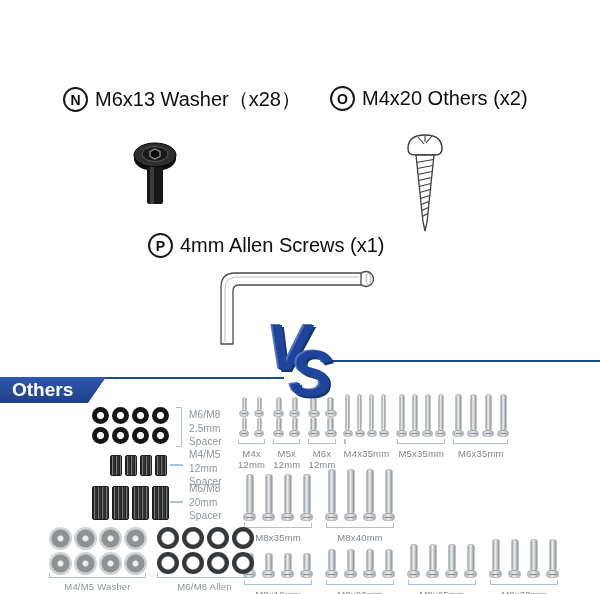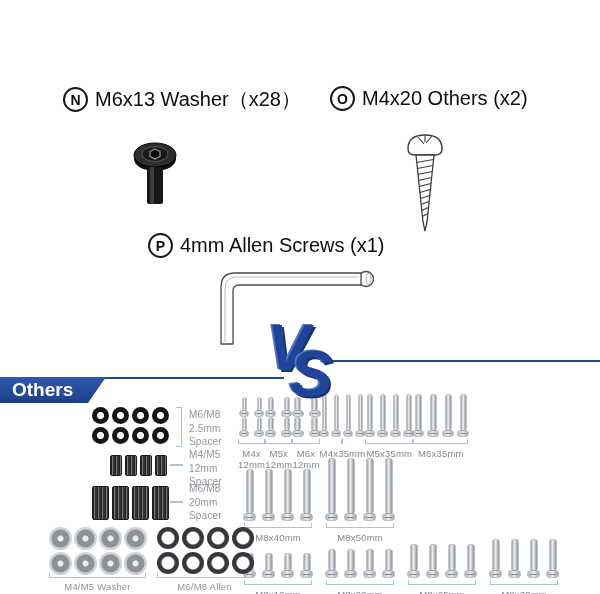--- a/index.html
+++ b/index.html
@@ -52,21 +52,21 @@
   .shead::after{content:"";position:absolute;left:22%;right:22%;top:45%;height:1px;background:#85898d;}
 
   .bracket{border-left:1.5px solid #a6c4dc;border-right:1.5px solid #a6c4dc;border-bottom:1.5px solid #a6c4dc;height:5px;box-sizing:border-box;}
   .rbracket{position:absolute;border-top:1.5px solid #a6c4dc;border-right:1.5px solid #a6c4dc;border-bottom:1.5px solid #a6c4dc;width:6px;box-sizing:border-box;}
   .dash{position:absolute;background:#a6c4dc;height:2px;}
   .glabel{font-size:9.5px;color:#7f878e;text-align:center;line-height:11px;margin-top:4px;letter-spacing:.2px;}
   .slabel{position:absolute;font-size:10px;color:#8d959c;line-height:13.5px;letter-spacing:.2px;}
   .wlabel{position:absolute;font-size:9.5px;color:#8d959c;text-align:center;letter-spacing:.2px;}
 
   .srow{position:absolute;display:flex;align-items:flex-start;}
-  #srow1{left:238px;top:394px;}
+  #srow1{left:238px;top:394px;gap:8px;}
   #srow2{left:244px;top:458px;gap:14px;}
   #srow3{left:244px;top:540px;gap:14px;}
   .screws-wrap{display:flex;align-items:flex-end;justify-content:center;}
   .grid2x2{display:grid;grid-template-columns:auto auto;gap:2px 7px;align-content:end;}
   .abs{position:absolute;}
 </style>
 </head>
 <body>
 
 <div class="page">
@@ -186,21 +186,21 @@
             <div class="shaft" style="width: 5px; height: 12px;"></div>
             <div class="shead" style="width: 10px; height: 5px;"></div>
           </div>
         </div>
         <div class="bracket" style="margin-top: 3px;"></div>
         <div class="glabel">
           <div>M6x</div>
           <div>12mm</div>
         </div>
       </div>
-      <div class="screw-group" style="display: flex; flex-direction: column; align-items: center;">
+      <div class="screw-group" style="display: flex; flex-direction: column; align-items: flex-start;">
         <div class="screws-wrap" style="height: 42px; gap: 4px;">
           <div class="screw">
             <div class="shaft" style="width: 3px; height: 35px;"></div>
             <div class="shead" style="width: 8px; height: 5px;"></div>
           </div>
           <div class="screw">
             <div class="shaft" style="width: 3px; height: 35px;"></div>
             <div class="shead" style="width: 8px; height: 5px;"></div>
           </div>
           <div class="screw">
@@ -263,63 +263,63 @@
         <div class="bracket" style="margin-top: 3px;"></div>
         <div class="glabel">
           <div>M6x35mm</div>
         </div>
       </div>
     </div>
   <div class="srow" id="srow2">
       <div class="screw-group" style="display: flex; flex-direction: column; align-items: stretch;">
         <div class="screws-wrap" style="height: 62px; gap: 8px;">
           <div class="screw">
+            <div class="shaft" style="width: 6px; height: 38px;"></div>
+            <div class="shead" style="width: 11px; height: 6px;"></div>
+          </div>
+          <div class="screw">
+            <div class="shaft" style="width: 6px; height: 38px;"></div>
+            <div class="shead" style="width: 11px; height: 6px;"></div>
+          </div>
+          <div class="screw">
+            <div class="shaft" style="width: 6px; height: 38px;"></div>
+            <div class="shead" style="width: 11px; height: 6px;"></div>
+          </div>
+          <div class="screw">
+            <div class="shaft" style="width: 6px; height: 38px;"></div>
+            <div class="shead" style="width: 11px; height: 6px;"></div>
+          </div>
+        </div>
+        <div class="bracket" style="margin-top: 3px;"></div>
+        <div class="glabel">
+          <div>M8x35mm</div>
+        </div>
+      </div>
+      <div class="screw-group" style="display: flex; flex-direction: column; align-items: stretch;">
+        <div class="screws-wrap" style="height: 62px; gap: 8px;">
+          <div class="screw">
             <div class="shaft" style="width: 6px; height: 43px;"></div>
             <div class="shead" style="width: 11px; height: 6px;"></div>
           </div>
           <div class="screw">
             <div class="shaft" style="width: 6px; height: 43px;"></div>
             <div class="shead" style="width: 11px; height: 6px;"></div>
           </div>
           <div class="screw">
             <div class="shaft" style="width: 6px; height: 43px;"></div>
             <div class="shead" style="width: 11px; height: 6px;"></div>
           </div>
           <div class="screw">
             <div class="shaft" style="width: 6px; height: 43px;"></div>
             <div class="shead" style="width: 11px; height: 6px;"></div>
           </div>
         </div>
         <div class="bracket" style="margin-top: 3px;"></div>
         <div class="glabel">
           <div>M8x40mm</div>
-        </div>
-      </div>
-      <div class="screw-group" style="display: flex; flex-direction: column; align-items: stretch;">
-        <div class="screws-wrap" style="height: 62px; gap: 8px;">
-          <div class="screw">
-            <div class="shaft" style="width: 6px; height: 54px;"></div>
-            <div class="shead" style="width: 11px; height: 6px;"></div>
-          </div>
-          <div class="screw">
-            <div class="shaft" style="width: 6px; height: 54px;"></div>
-            <div class="shead" style="width: 11px; height: 6px;"></div>
-          </div>
-          <div class="screw">
-            <div class="shaft" style="width: 6px; height: 54px;"></div>
-            <div class="shead" style="width: 11px; height: 6px;"></div>
-          </div>
-          <div class="screw">
-            <div class="shaft" style="width: 6px; height: 54px;"></div>
-            <div class="shead" style="width: 11px; height: 6px;"></div>
-          </div>
-        </div>
-        <div class="bracket" style="margin-top: 3px;"></div>
-        <div class="glabel">
-          <div>M8x50mm</div>
         </div>
       </div>
     </div>
   <div class="srow" id="srow3">
       <div class="screw-group" style="display: flex; flex-direction: column; align-items: stretch;">
         <div class="screws-wrap" style="height: 37px; gap: 8px;">
           <div class="screw">
             <div class="shaft" style="width: 6px; height: 16px;"></div>
             <div class="shead" style="width: 11px; height: 6px;"></div>
           </div>

